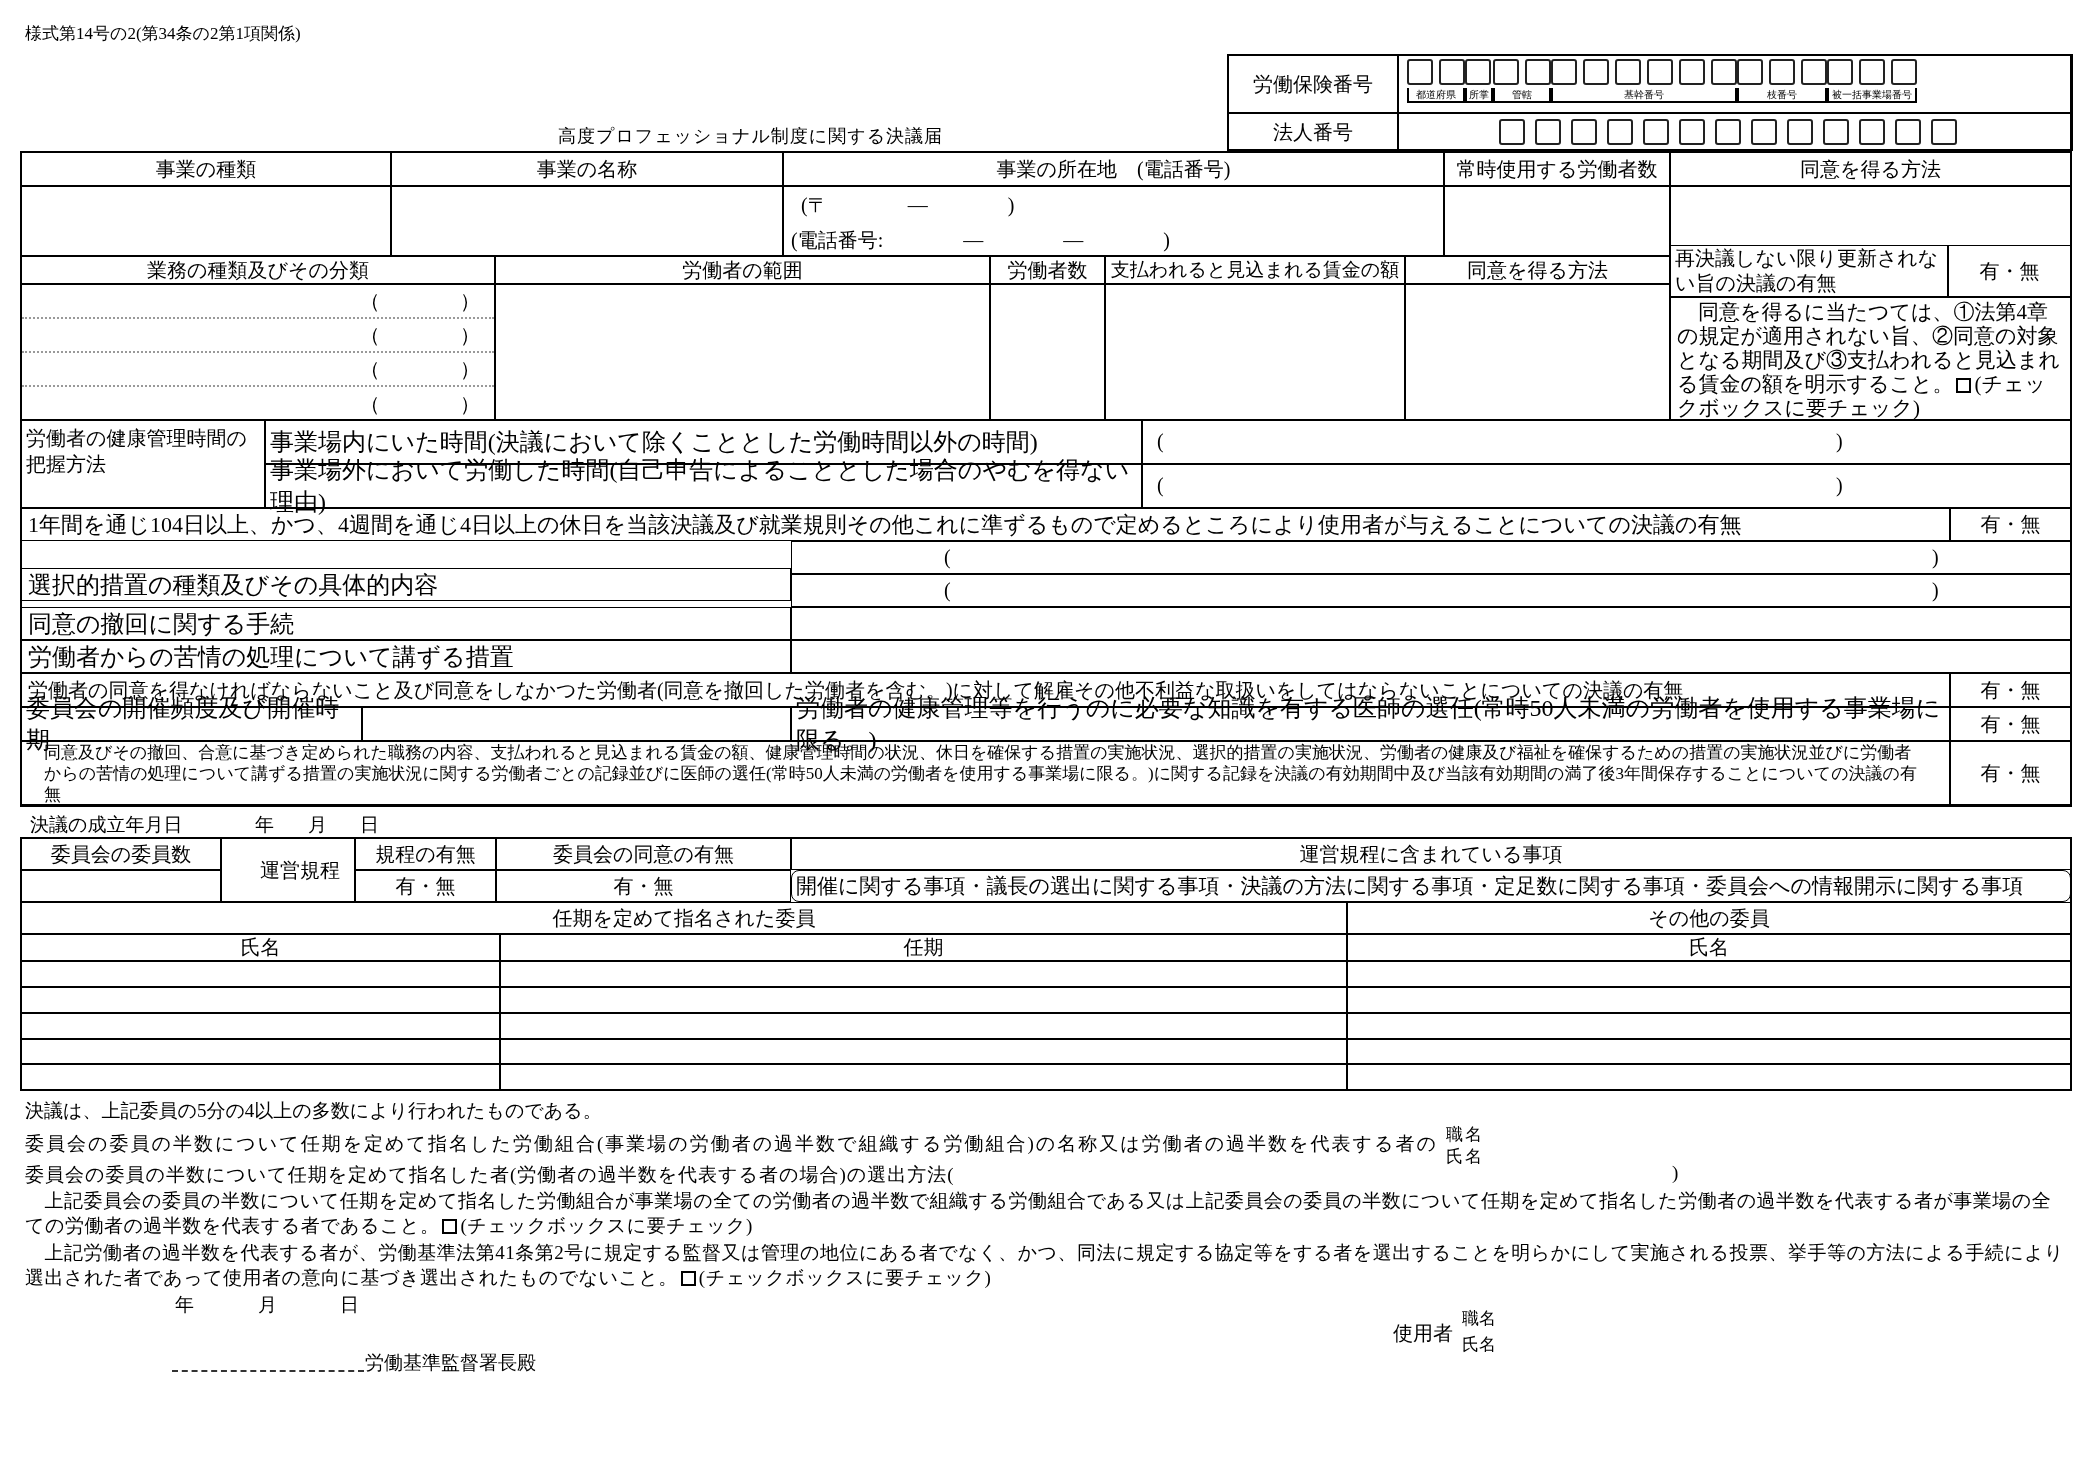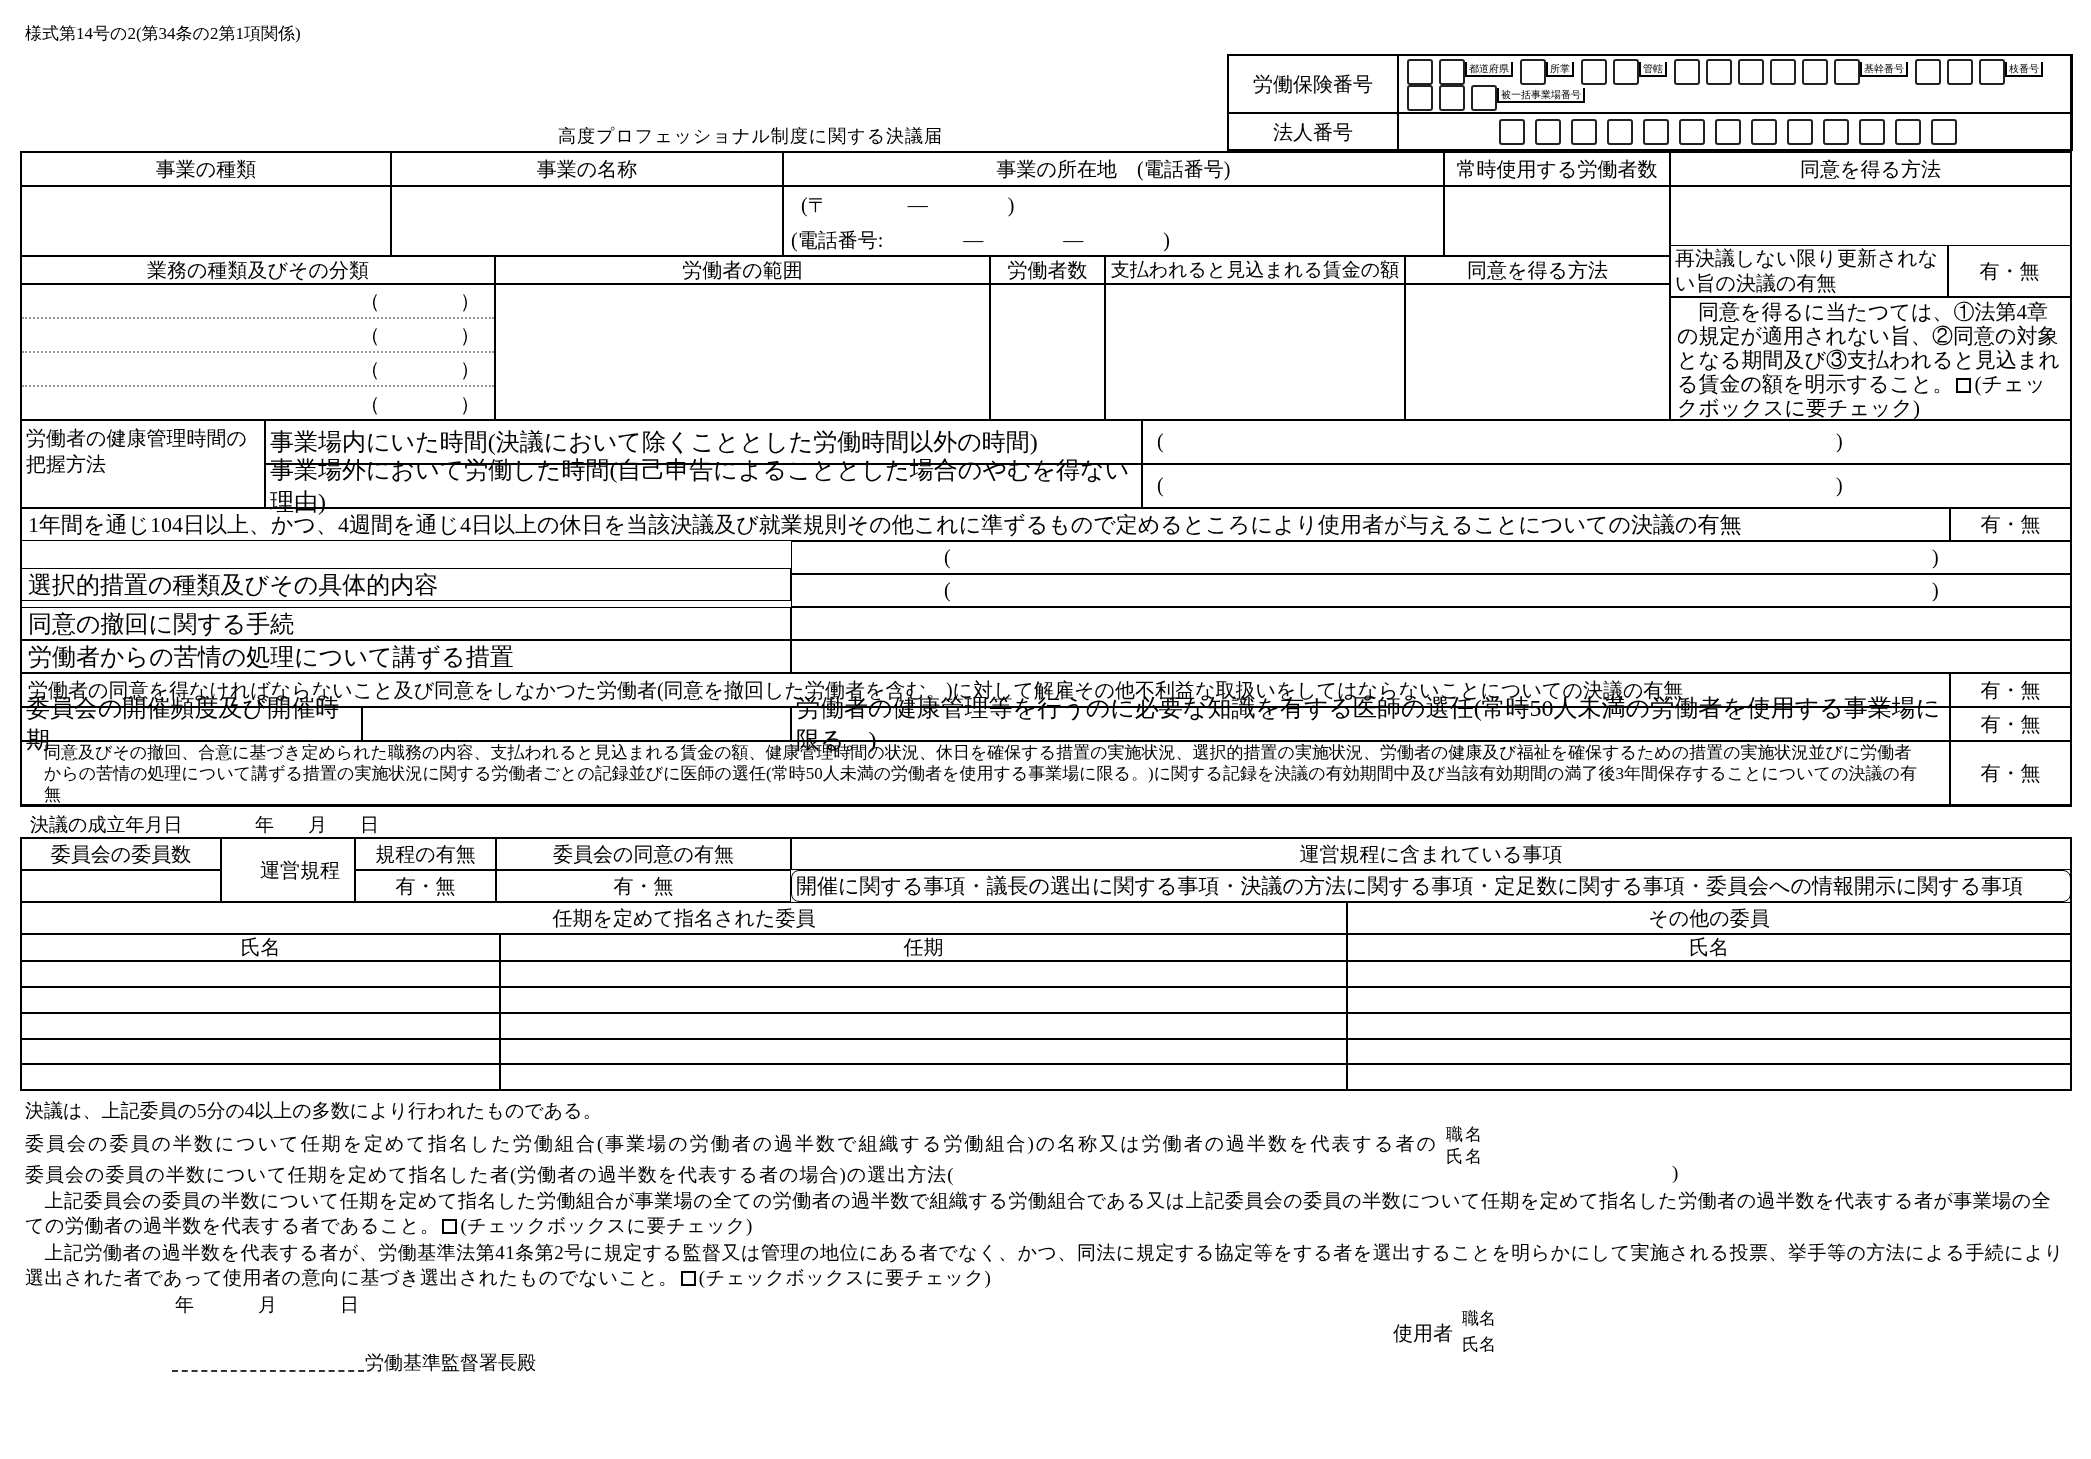--- a/index.html
+++ b/index.html
@@ -10,21 +10,21 @@
   .c{position:absolute;border:1px solid #000;box-sizing:border-box;display:flex;align-items:center;}
   .hd{justify-content:center;text-align:center;}
   .wr{white-space:normal;}
   .frame{position:absolute;border:2px solid #000;box-sizing:border-box;pointer-events:none;}.f17{font-size:17px}.f18{font-size:18px}.f19{font-size:19px}
   .f20{font-size:20px}.f21{font-size:21px}.f22{font-size:22px}.f24{font-size:24px}
   .prow{height:34px;display:flex;justify-content:flex-end;align-items:center;
         padding-right:14px;border-bottom:2px dotted #999;font-size:20px;box-sizing:border-box;}
   .prow:last-child{border-bottom:none;}
   .bx{display:inline-block;width:26px;height:26px;border:2px solid #222;border-radius:3px;
       box-sizing:border-box;background:#fff;}
-  .grp{display:inline-flex;flex-direction:row;margin-right:7px;vertical-align:top;}
+  .grp{display:inline-flex;flex-direction:column;vertical-align:top;}
   .grow{display:flex;gap:6px;}
   .blab{align-self:stretch;text-align:center;border-left:2px solid #000;border-right:2px solid #000;
         border-bottom:2px solid #000;height:13px;line-height:13px;margin-top:3px;
         font-family:"Liberation Sans","DejaVu Sans",sans-serif;font-size:10px;white-space:nowrap;padding:0 2px;}
   .cbx{display:inline-block;width:15px;height:15px;border:2px solid #000;box-sizing:border-box;
        vertical-align:-2px;margin:0 3px;background:#fff;}
   .stack{display:inline-block;vertical-align:middle;line-height:22px;font-size:17px;margin-left:8px;}
   .dash{position:absolute;border-bottom:2px dashed #333;}
 </style>
 </head>

